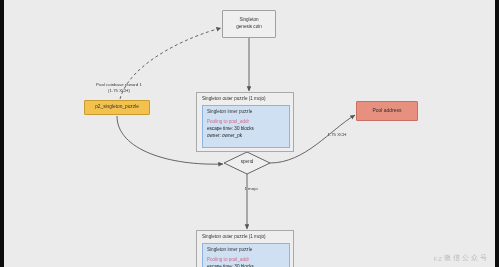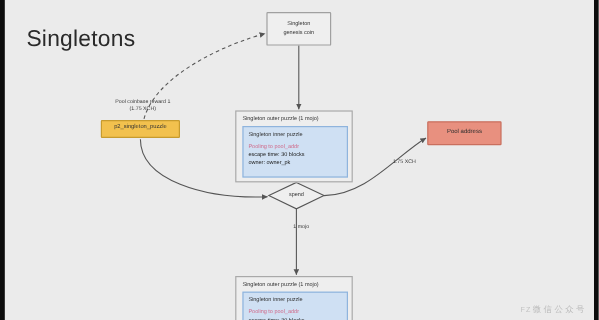--- a/index.html
+++ b/index.html
@@ -130,21 +130,20 @@
   }
 </style>
 </head>
 <body>
 
 <div id="stage">
 
   <div class="band left"></div>
   <div class="band right"></div>
 
-  <div class="title">Singletons</div>
 
   <svg class="edges">
     <defs>
       <marker id="ah" markerWidth="7" markerHeight="7" refX="5.2" refY="2.6" orient="auto">
         <path d="M0,0 L5.4,2.6 L0,5.2 z" fill="#555"></path>
       </marker>
     </defs>
 
     <path d="M249,38 L249,91" stroke="#555" stroke-width="0.9" fill="none" marker-end="url(#ah)"></path>
 

